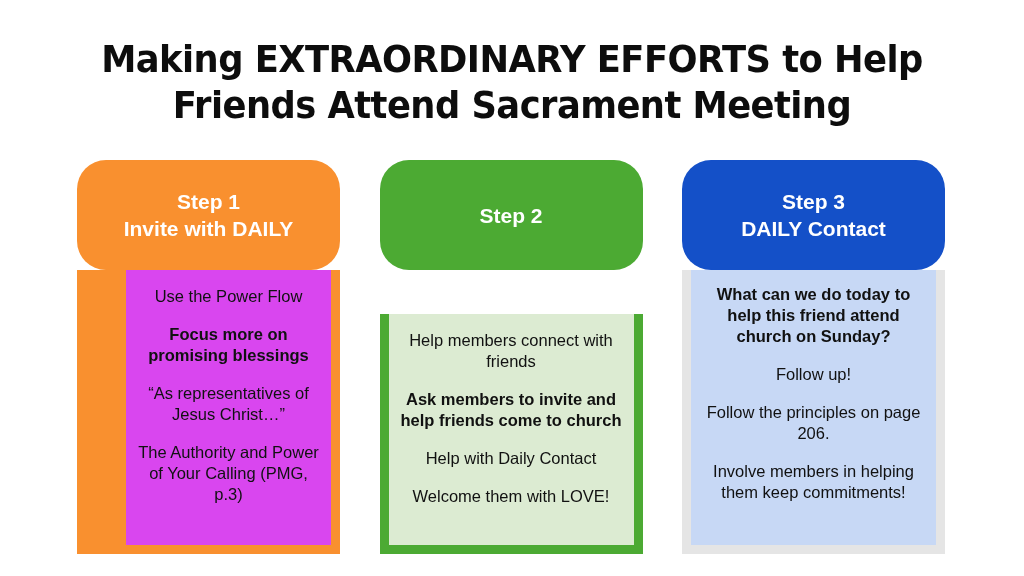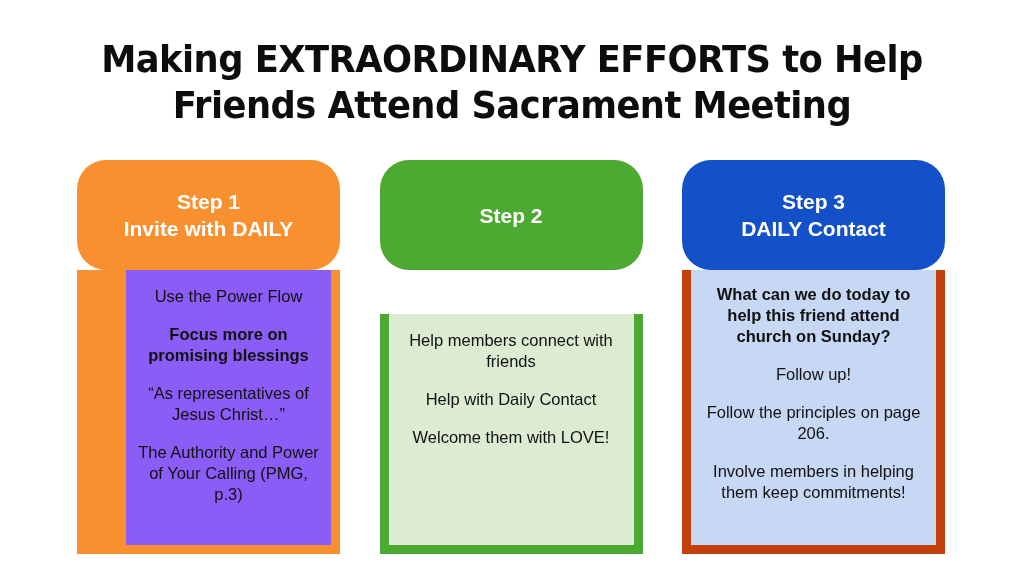--- a/index.html
+++ b/index.html
@@ -105,30 +105,30 @@
     color: #111111;
     margin: 0 0 17px 0;
     width: 100%;
   }
   .body-line:last-child { margin-bottom: 0; }
   .body-line.bold { font-weight: 700; }
 
   
   .card-orange .card-header { background: #F9902F; }
   .card-orange .card-body-wrap { background: #F9902F; }
-  .card-orange .card-body { background: #8b5cf6; margin-left: 40px; }
+  .card-orange .card-body { background: #d946ef; margin-left: 40px; }
 
   
   .card-green .card-header { background: #4CAA33; }
   .card-green .card-body-wrap { background: #4CAA33; margin-top: 44px; }
   .card-green .card-body { background: #DCEBD2; }
 
   
   .card-blue .card-header { background: #1450C8; }
-  .card-blue .card-body-wrap { background: #c2410c; }
+  .card-blue .card-body-wrap { background: #e5e5e5; }
   .card-blue .card-body { background: #C7D8F5; }
 
   .card-blue .card-body { padding-top: 14px; }
 </style>
 </head>
 <body>
 
 <div class="slide">
 
   <div class="title">
@@ -153,20 +153,21 @@
       </div>
     </div>
 
     <div class="card card-green">
       <div class="card-header">
         <span class="step-label">Step 2</span>
       </div>
       <div class="card-body-wrap">
         <div class="card-body">
           <p class="body-line">Help members connect with friends</p>
+          <p class="body-line bold">Ask members to invite and help friends come to church</p>
           <p class="body-line">Help with Daily Contact</p>
           <p class="body-line">Welcome them with LOVE!</p>
         </div>
       </div>
     </div>
 
     <div class="card card-blue">
       <div class="card-header">
         <span class="step-label">Step 3</span>
         <span class="step-sub">DAILY Contact</span>

